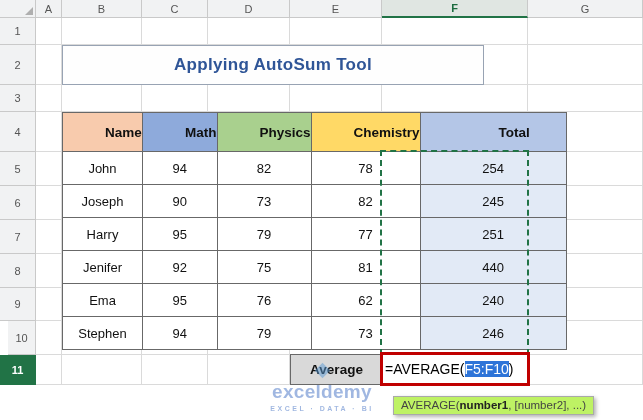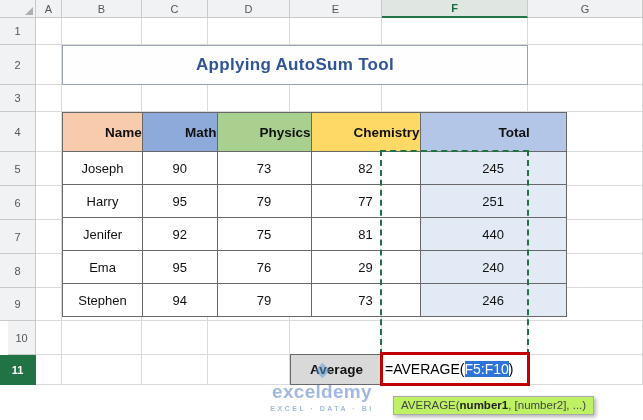--- a/index.html
+++ b/index.html
@@ -31,21 +31,21 @@
     color: #1C6B3F; font-weight: bold;
   }
   .sel-row {
     background: var(--excel-green, #217346); color: #fff;
     border-color: var(--excel-green, #217346); font-weight: bold;
   }
   .cell { background: #fff; border-right: 1px solid #DADADA; border-bottom: 1px solid #DADADA; }
 
   
   .title-cell {
-    position: absolute; left: 62px; top: 45px; width: 466px; height: 40px;
+    position: absolute; left: 62px; top: 45px; width: 422px; height: 40px;
     background: #FEFEFE; border: 1px solid #98A3B3; z-index: 2;
     display: flex; align-items: center; justify-content: center;
     font-size: 17px; font-weight: bold; color: #2F5597; letter-spacing: .3px;
   }
 
   
   .score-table {
     position: absolute; left: 62px; top: 112px; z-index: 2;
     border-collapse: collapse; table-layout: fixed; font-family: inherit;
   }
@@ -218,20 +218,27 @@
         <tr id="thead-row">
           <th style="background: rgb(248, 203, 173);">Name</th>
           <th style="background: rgb(142, 170, 219);">Math</th>
           <th style="background: rgb(169, 208, 142); margin-left: 42px;">Physics</th>
           <th style="background: rgb(255, 217, 102);">Chemistry</th>
           <th style="background: rgb(180, 198, 231);">Total</th>
         </tr>
       </thead>
     <tbody id="tbody-rows">
         <tr>
+          <td>John</td>
+          <td>94</td>
+          <td>82</td>
+          <td>78</td>
+          <td class="total-cell">254</td>
+        </tr>
+        <tr>
           <td>Joseph</td>
           <td>90</td>
           <td>73</td>
           <td>82</td>
           <td class="total-cell">245</td>
         </tr>
         <tr>
           <td>Harry</td>
           <td>95</td>
           <td>79</td>
@@ -242,21 +249,21 @@
           <td>Jenifer</td>
           <td>92</td>
           <td>75</td>
           <td>81</td>
           <td class="total-cell">440</td>
         </tr>
         <tr>
           <td>Ema</td>
           <td>95</td>
           <td>76</td>
-          <td>29</td>
+          <td>62</td>
           <td class="total-cell">240</td>
         </tr>
         <tr>
           <td>Stephen</td>
           <td>94</td>
           <td>79</td>
           <td>73</td>
           <td class="total-cell">246</td>
         </tr>
       </tbody>

